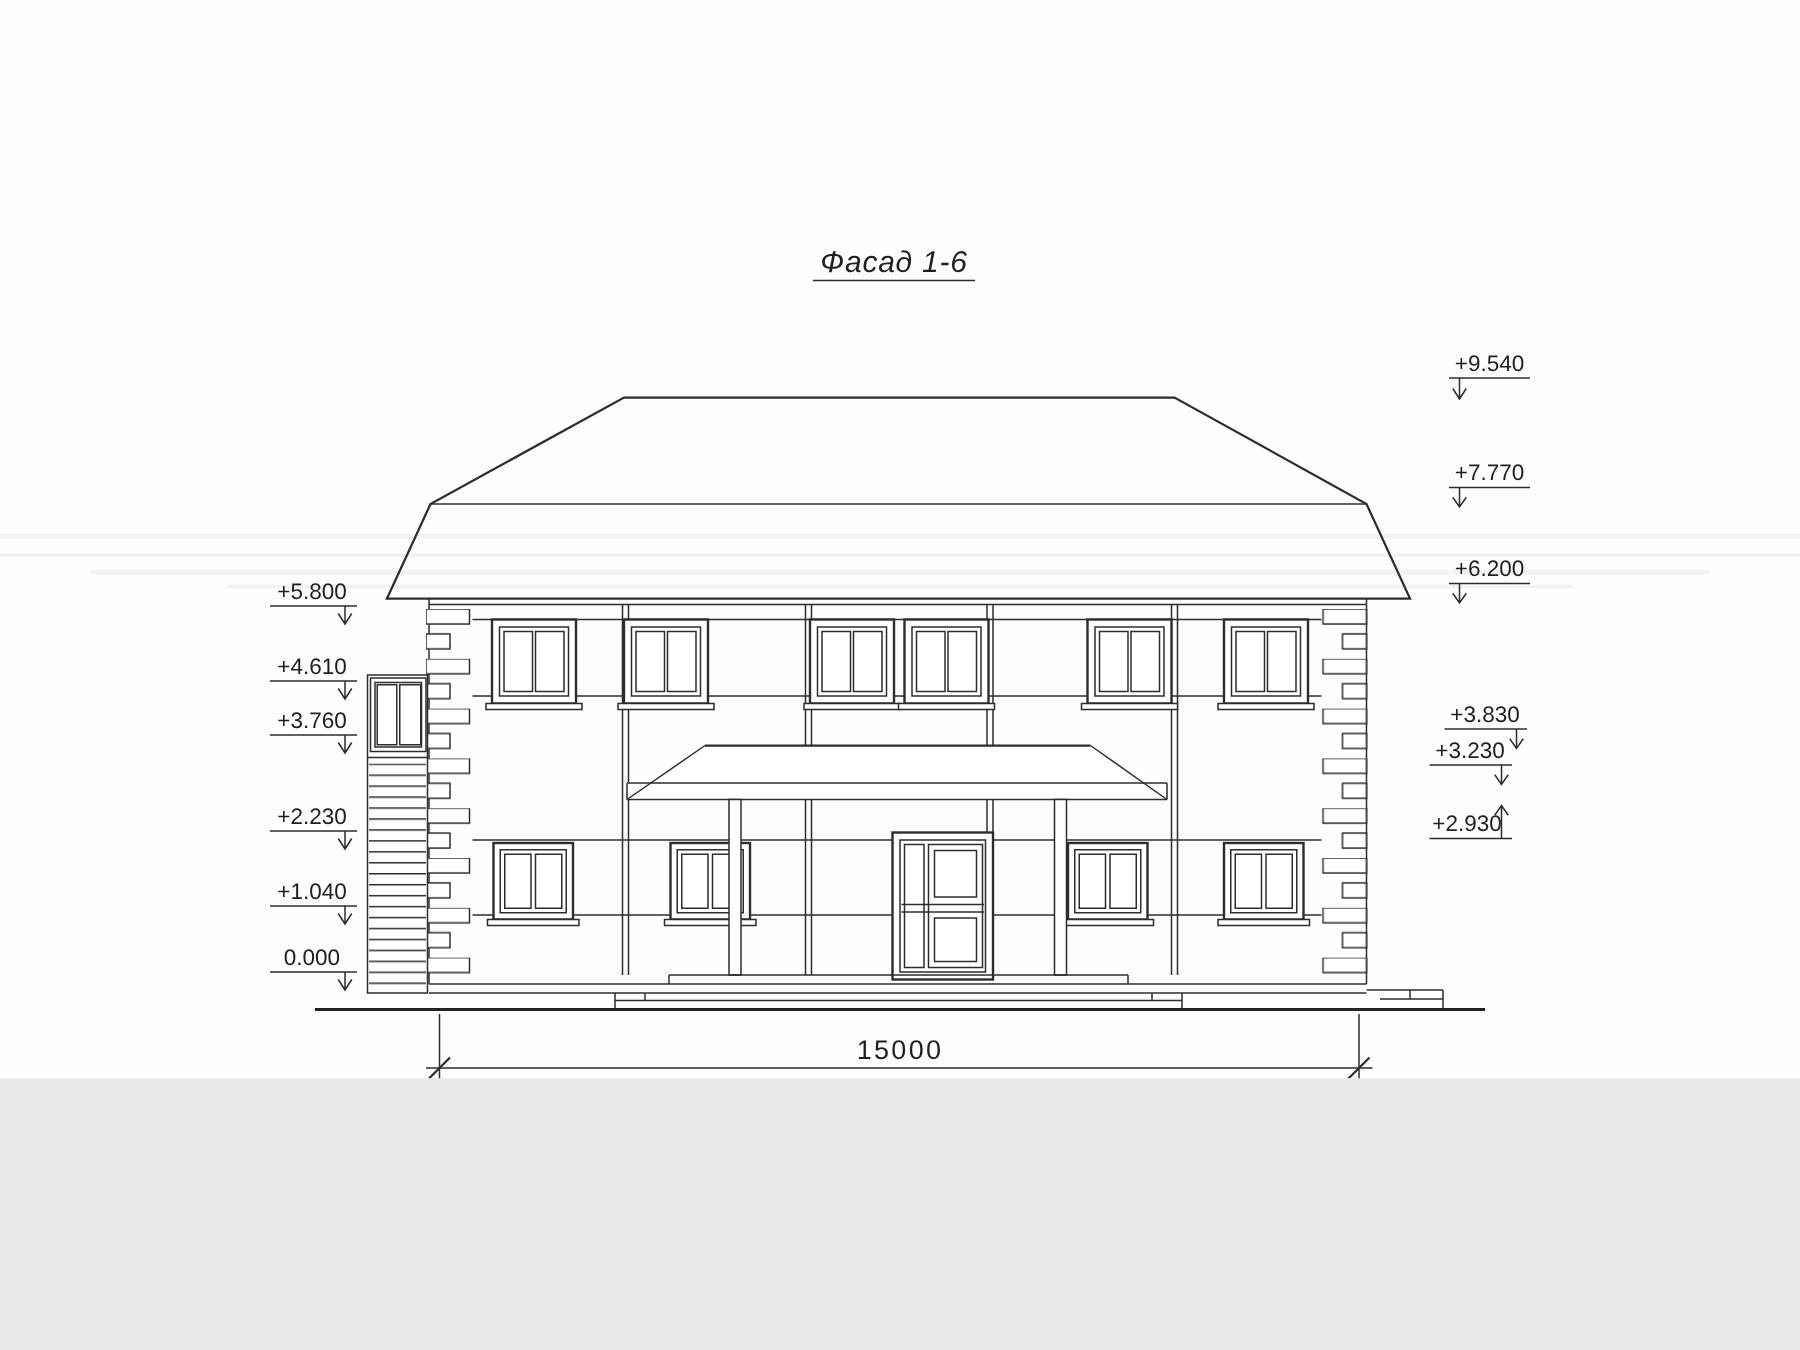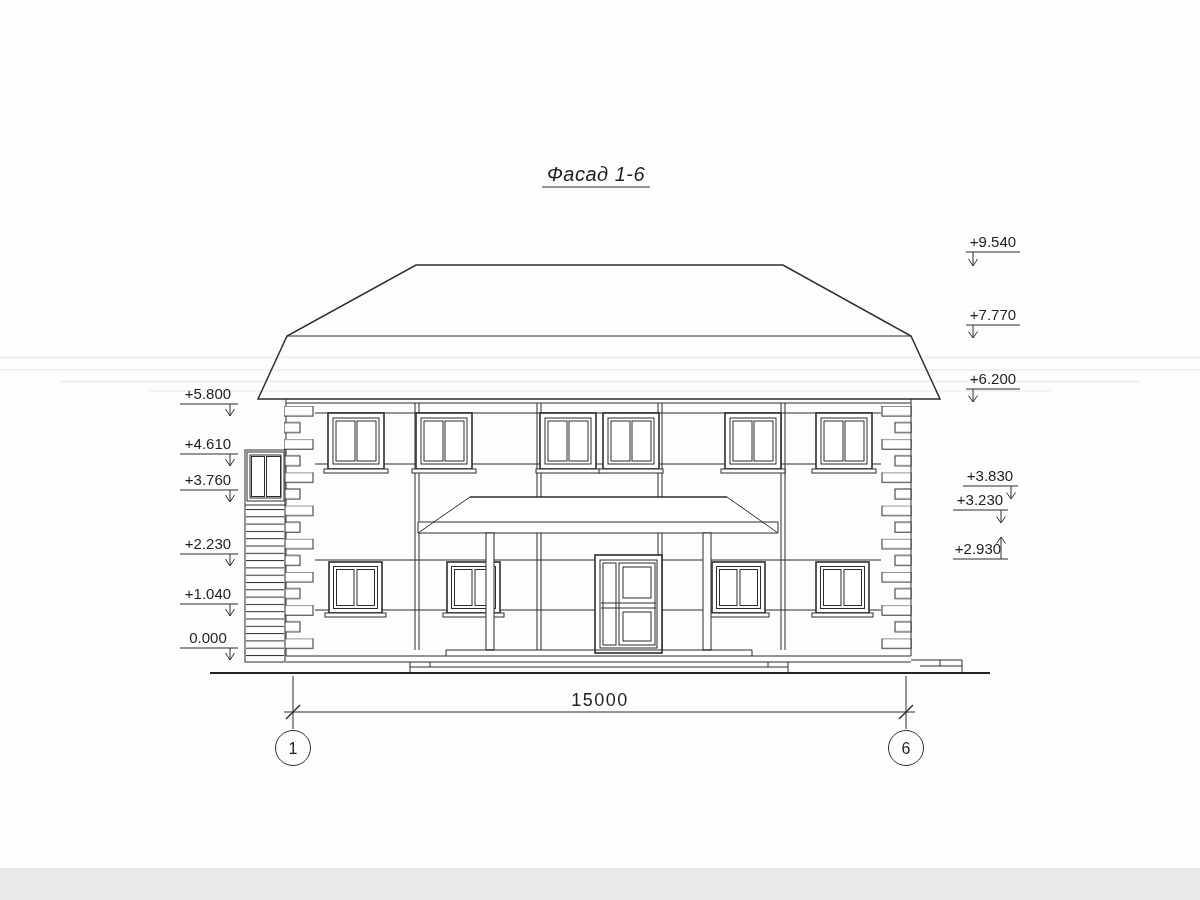--- a/index.html
+++ b/index.html
@@ -1,16 +1,16 @@
 <!DOCTYPE html>
 <html><head>
 <meta charset="utf-8">
 <style>
   html,body{margin:0;padding:0;background:#e9e9e9;}
-  .page{width:1200px;height:868px;background:#fdfdfc;position:relative;overflow:hidden;}
+  .page{width:1200px;height:719px;background:#fdfdfc;position:relative;overflow:hidden;}
   svg{display:block;}
   .ln{stroke:#2d2d2d;stroke-width:1;fill:none;}
   .ln2{stroke:#2d2d2d;stroke-width:1.5;fill:none;}
   .thk{stroke:#232323;stroke-width:2;fill:none;}
   .wf{fill:#ffffff;stroke:#2d2d2d;stroke-width:1.6;}
   .wt{fill:#ffffff;stroke:#2d2d2d;stroke-width:1;}
   .wh{fill:#ffffff;stroke:none;}
   text{font-family:"Liberation Sans","DejaVu Sans",sans-serif;fill:#1f1f1f;}
   .mark-label{font-size:15px;text-anchor:middle;}
   .dim{font-size:18px;text-anchor:middle;letter-spacing:1.5px;}

